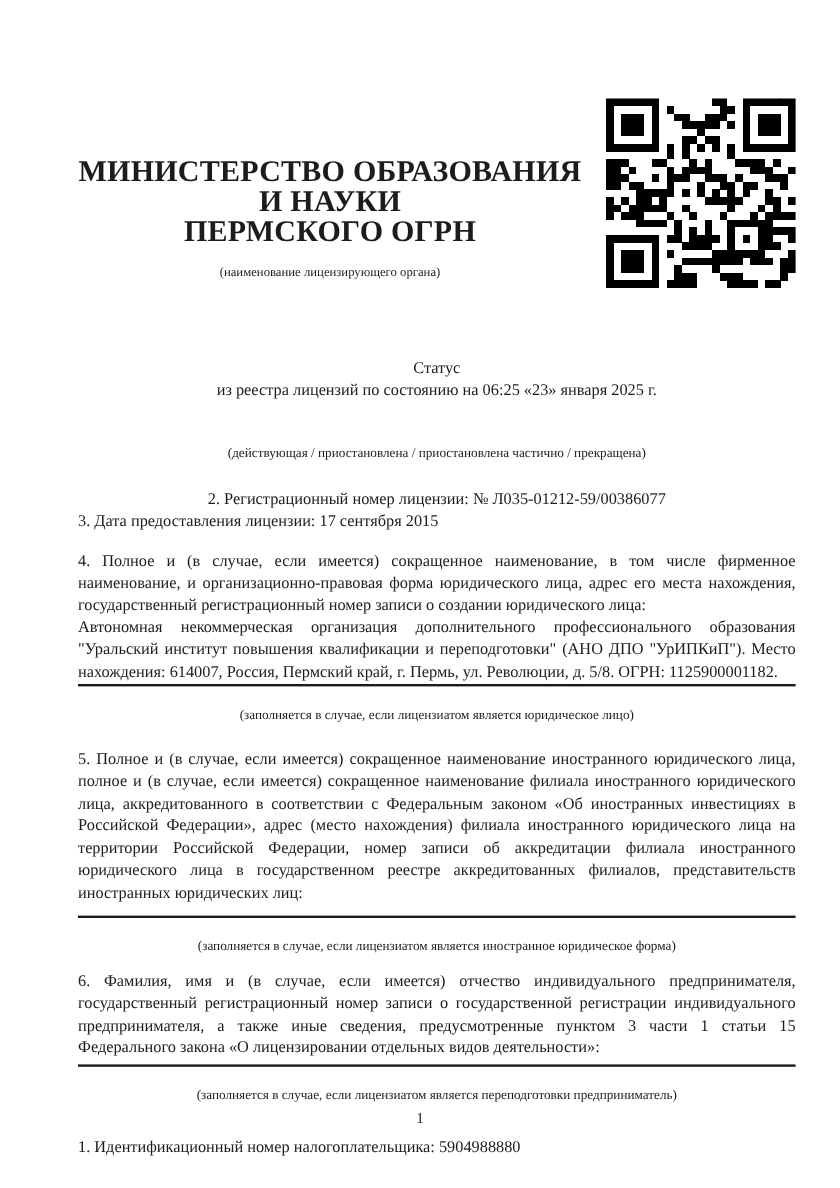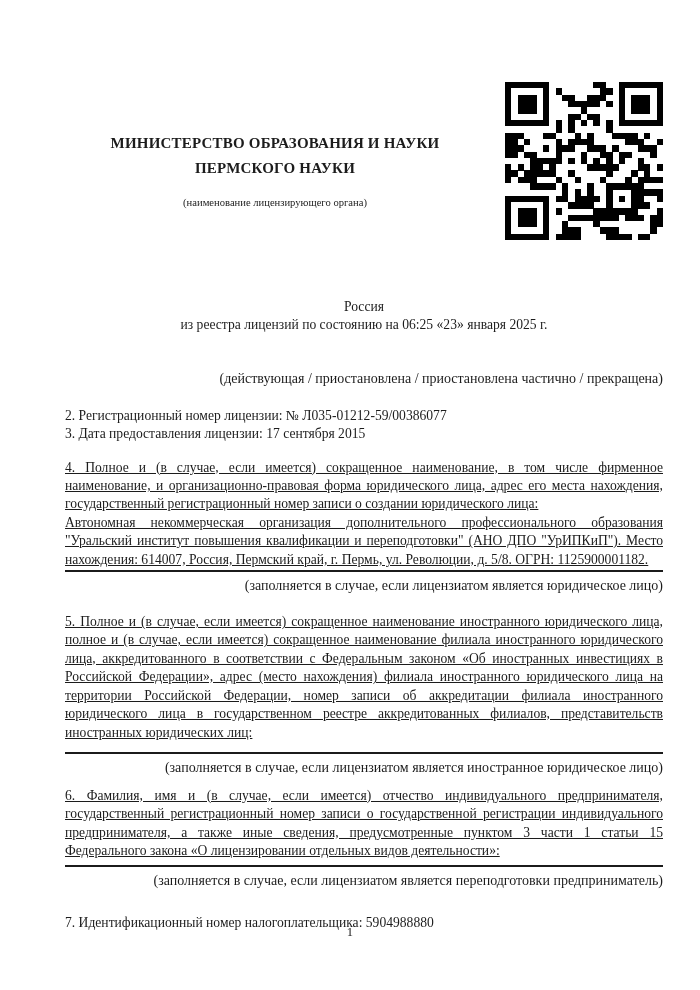--- a/index.html
+++ b/index.html
@@ -9,33 +9,33 @@
     color:#1c1c1c;
     -webkit-font-smoothing:antialiased;
   }
   .page{position:relative;width:700px;height:990px;overflow:hidden;background:#fff;}
 
   
   .qr{position:absolute;top:82px;left:505px;width:158px;height:158px;}
 
   
   .ministry{position:absolute;top:131px;left:58px;width:434px;text-align:center;}
-  .ministry-name{font-weight:bold;font-size:15px;line-height:25px;letter-spacing:.2px;}
+  .ministry-name{font-weight:bold;font-size:25px;line-height:25px;letter-spacing:.2px;}
   .ministry-caption{font-size:10.6px;line-height:13px;margin-top:15px;}
 
   
   .content{position:absolute;top:298px;left:65px;width:598px;}
   .doc-title{text-align:center;font-size:13.6px;line-height:18.4px;}
   .line{font-size:13.6px;line-height:18.4px;margin:0;}
-  .just{font-size:13.6px;line-height:18.4px;margin:0;text-align:justify;text-justify:inter-word;text-decoration:underline;}
-  .caption{font-size:14px;line-height:13px;text-align:right;margin-top:7px;}
+  .just{font-size:13.6px;line-height:18.4px;margin:0;text-align:justify;text-justify:inter-word;}
+  .caption{font-size:11px;line-height:13px;text-align:center;margin-top:18px;}
   .rule{border:none;border-top:2px solid #1b1b1b;margin:0;height:0;}
 
   .item-1{margin-top:37px;}
-  .item-2{margin-top:22px;}
+  .item-2{margin-top:22px;text-align:center;}
   .item-3{}
   .item-4{margin-top:15px;}
   .item-4 .rule{margin-top:1px;}
   .item-5{margin-top:21px;}
   .item-5 .rule{margin-top:10px;}
   .item-6{margin-top:13px;}
   .item-6 .rule{margin-top:4px;}
   .item-7{margin-top:27px;}
 
   .pageno{position:absolute;top:925px;left:0;width:700px;text-align:center;font-size:12.6px;}
@@ -351,29 +351,29 @@
         <rect x="17" y="24" width="1.02" height="1.02"></rect>
         <rect x="18" y="24" width="1.02" height="1.02"></rect>
         <rect x="19" y="24" width="1.02" height="1.02"></rect>
         <rect x="21" y="24" width="1.02" height="1.02"></rect>
         <rect x="22" y="24" width="1.02" height="1.02"></rect>
       </svg></div>
 
   <div class="ministry">
     <div class="ministry-name">
       <span>МИНИСТЕРСТВО ОБРАЗОВАНИЯ И НАУКИ</span><br>
-      <span>ПЕРМСКОГО НАУКИ</span>
+      <span>ПЕРМСКОГО ОГРН</span>
     </div>
     <div class="ministry-caption">(наименование лицензирующего органа)</div>
   </div>
 
   <div class="content">
 
     <div class="doc-title">
-      <div>Россия</div>
+      <div>Статус</div>
       <div>из реестра лицензий по состоянию на 06:25 «23» января 2025 г.</div>
     </div>
 
     <div class="item-1">
       <div class="caption">(действующая / приостановлена / приостановлена частично / прекращена)</div>
     </div>
 
     <div class="item-2">
       <p class="line">2. Регистрационный номер лицензии: № Л035-01212-59/00386077</p>
     </div>
@@ -385,30 +385,30 @@
     <div class="item-4">
       <p class="just">4. Полное и (в случае, если имеется) сокращенное наименование, в том числе фирменное наименование, и организационно-правовая форма юридического лица, адрес его места нахождения, государственный регистрационный номер записи о создании юридического лица:</p>
       <p class="just">Автономная некоммерческая организация дополнительного профессионального образования "Уральский институт повышения квалификации и переподготовки" (АНО ДПО "УрИПКиП"). Место нахождения: 614007, Россия, Пермский край, г. Пермь, ул. Революции, д. 5/8. ОГРН: 1125900001182.</p>
       <hr class="rule">
       <div class="caption">(заполняется в случае, если лицензиатом является юридическое лицо)</div>
     </div>
 
     <div class="item-5">
       <p class="just">5. Полное и (в случае, если имеется) сокращенное наименование иностранного юридического лица, полное и (в случае, если имеется) сокращенное наименование филиала иностранного юридического лица, аккредитованного в соответствии с Федеральным законом «Об иностранных инвестициях в Российской Федерации», адрес (место нахождения) филиала иностранного юридического лица на территории Российской Федерации, номер записи об аккредитации филиала иностранного юридического лица в государственном реестре аккредитованных филиалов, представительств иностранных юридических лиц:</p>
       <hr class="rule">
-      <div class="caption">(заполняется в случае, если лицензиатом является иностранное юридическое лицо)</div>
+      <div class="caption">(заполняется в случае, если лицензиатом является иностранное юридическое форма)</div>
     </div>
 
     <div class="item-6">
       <p class="just">6. Фамилия, имя и (в случае, если имеется) отчество индивидуального предпринимателя, государственный регистрационный номер записи о государственной регистрации индивидуального предпринимателя, а также иные сведения, предусмотренные пунктом 3 части 1 статьи 15 Федерального закона «О лицензировании отдельных видов деятельности»:</p>
       <hr class="rule">
       <div class="caption">(заполняется в случае, если лицензиатом является переподготовки предприниматель)</div>
     </div>
 
     <div class="item-7">
-      <p class="line">7. Идентификационный номер налогоплательщика: 5904988880</p>
+      <p class="line">1. Идентификационный номер налогоплательщика: 5904988880</p>
     </div>
 
   </div>
 
   <div class="pageno">1</div>
 
 </div>
 
 </body></html>

